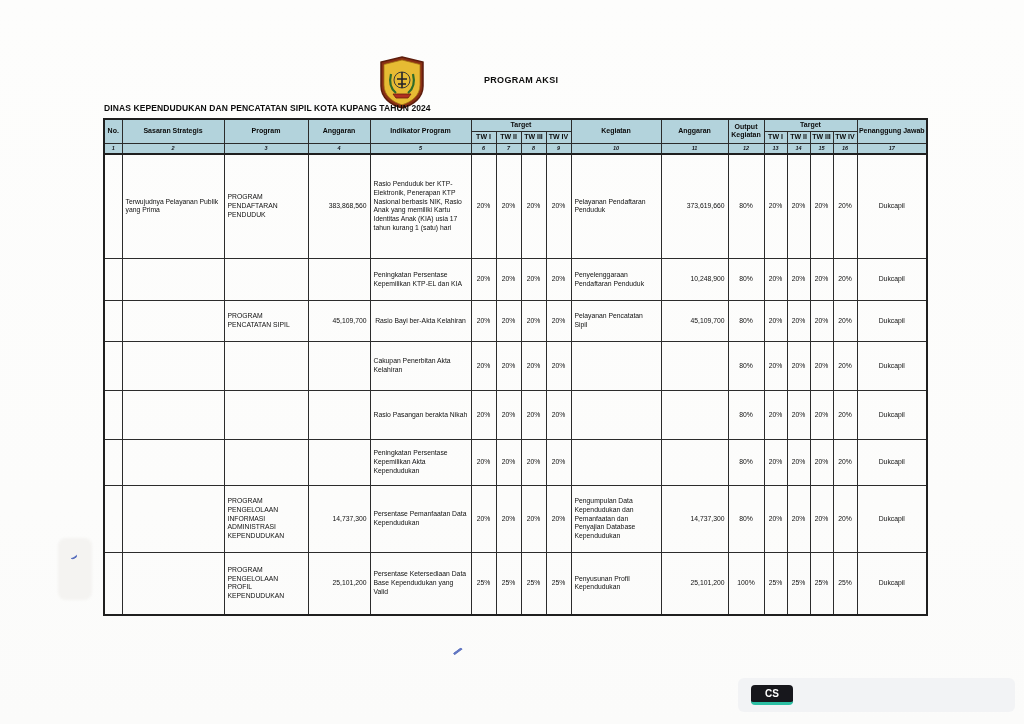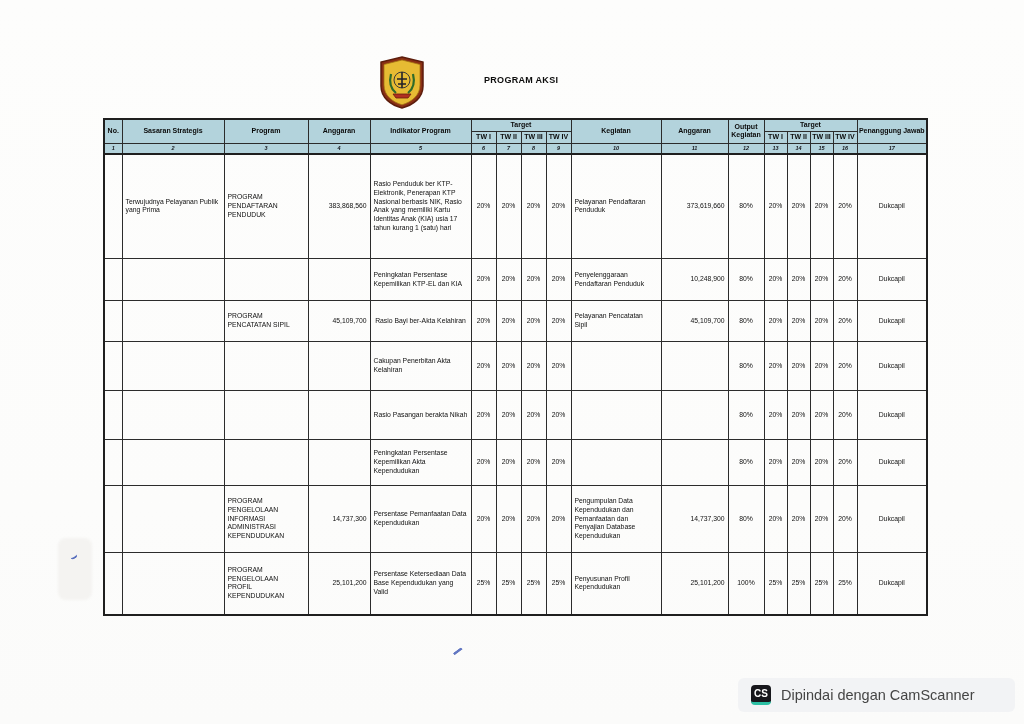--- a/index.html
+++ b/index.html
@@ -40,21 +40,21 @@
   tr.numrow td{
     background:#b3d3dc;font-size:5.5px;font-style:italic;font-weight:bold;
     text-align:center;padding:0;color:#15151a;height:9px;line-height:9px;
   }
   .footer-badge{
     position:absolute;left:738px;top:678px;width:277px;height:34px;
     background:#f2f3f5;border-radius:6px;
     display:flex;align-items:center;gap:10px;padding-left:13px;box-sizing:border-box;
   }
   .cs-icon{
-    width:20px;height:20px;background:#17171c;border-radius:4px;
+    width:42px;height:20px;background:#17171c;border-radius:4px;
     color:#ffffff;font-size:10px;font-weight:bold;
     display:flex;align-items:center;justify-content:center;
     border-bottom:3px solid #2bbfa3;box-sizing:border-box;line-height:1;
   }
   .footer-text{font-size:14.5px;color:#454545;}
   .pen-mark-a{
     position:absolute;left:70px;top:553px;width:7px;height:4px;
     border-bottom:2px solid #3d57b5;border-radius:50%;transform:rotate(-28deg);opacity:.85;
   }
   .pen-mark-b{
@@ -77,20 +77,21 @@
     <path d="M24 1 L45 6 L45 30 C45 42 35 49 24 52 C13 49 3 42 3 30 L3 6 Z" fill="#8a2f14" stroke="#5c1d0c" stroke-width="1.5"></path>
     <path d="M24 4 L42 8.5 L42 29 C42 39.5 33.5 46 24 48.8 C14.5 46 6 39.5 6 29 L6 8.5 Z" fill="#e7bb33" stroke="#a67714" stroke-width="0.8"></path>
     <path d="M13 18 C11 26 13 33 18 37" fill="none" stroke="#2e6b2a" stroke-width="2.2"></path>
     <path d="M35 18 C37 26 35 33 30 37" fill="none" stroke="#2e6b2a" stroke-width="2.2"></path>
     <circle cx="24" cy="24" r="8" fill="#e7bb33" stroke="#3a3a3a" stroke-width="1"></circle>
     <path d="M24 16 L24 32 M19 23 L29 23 M20 28 L28 28" stroke="#22222a" stroke-width="1.6" fill="none"></path>
     <path d="M15 38 L33 38 L30 42 L18 42 Z" fill="#b03020" stroke="#6b1d10" stroke-width="0.8"></path>
   </svg>
 
   <div class="doc-title">PROGRAM AKSI</div>
+  <div class="doc-subtitle">DINAS KEPENDUDUKAN DAN PENCATATAN SIPIL KOTA KUPANG TAHUN 2024</div>
 
   <table class="main">
     <colgroup>
       <col style="width:18px">
         <col style="width:102px">
         <col style="width:84px">
         <col style="width:62px">
       <col style="width:101px">
         <col style="width:25px">
         <col style="width:25px">
@@ -303,16 +304,15 @@
           <td style="text-align: center;">Dukcapil</td>
         </tr>
       </tbody>
   </table>
 
   <div class="pen-mark-a"></div>
   <div class="pen-mark-b"></div>
 
   <div class="footer-badge">
     <div class="cs-icon">CS</div>
-    <div class="footer-text">Dipindai dengan CamScanner</div>
   </div>
 
 </div>
 
 </body></html>

